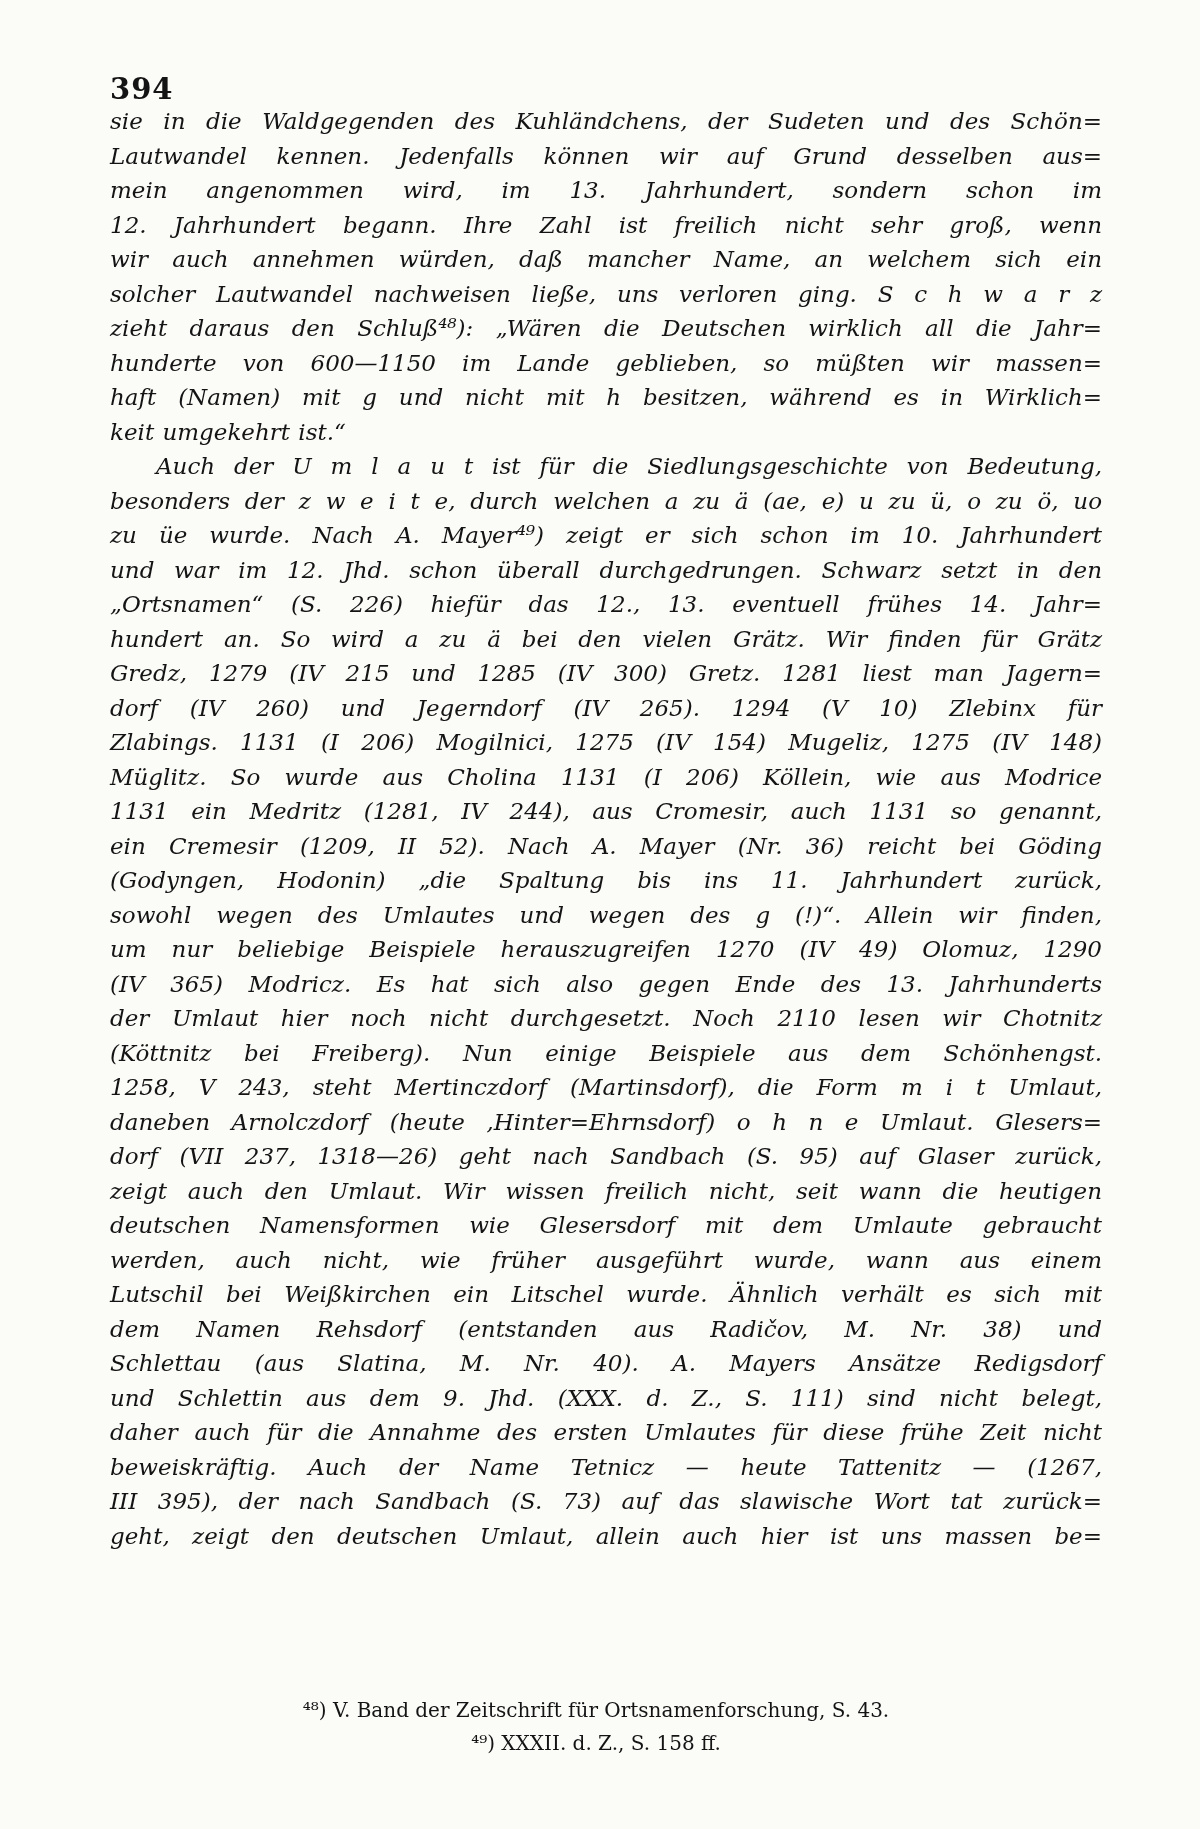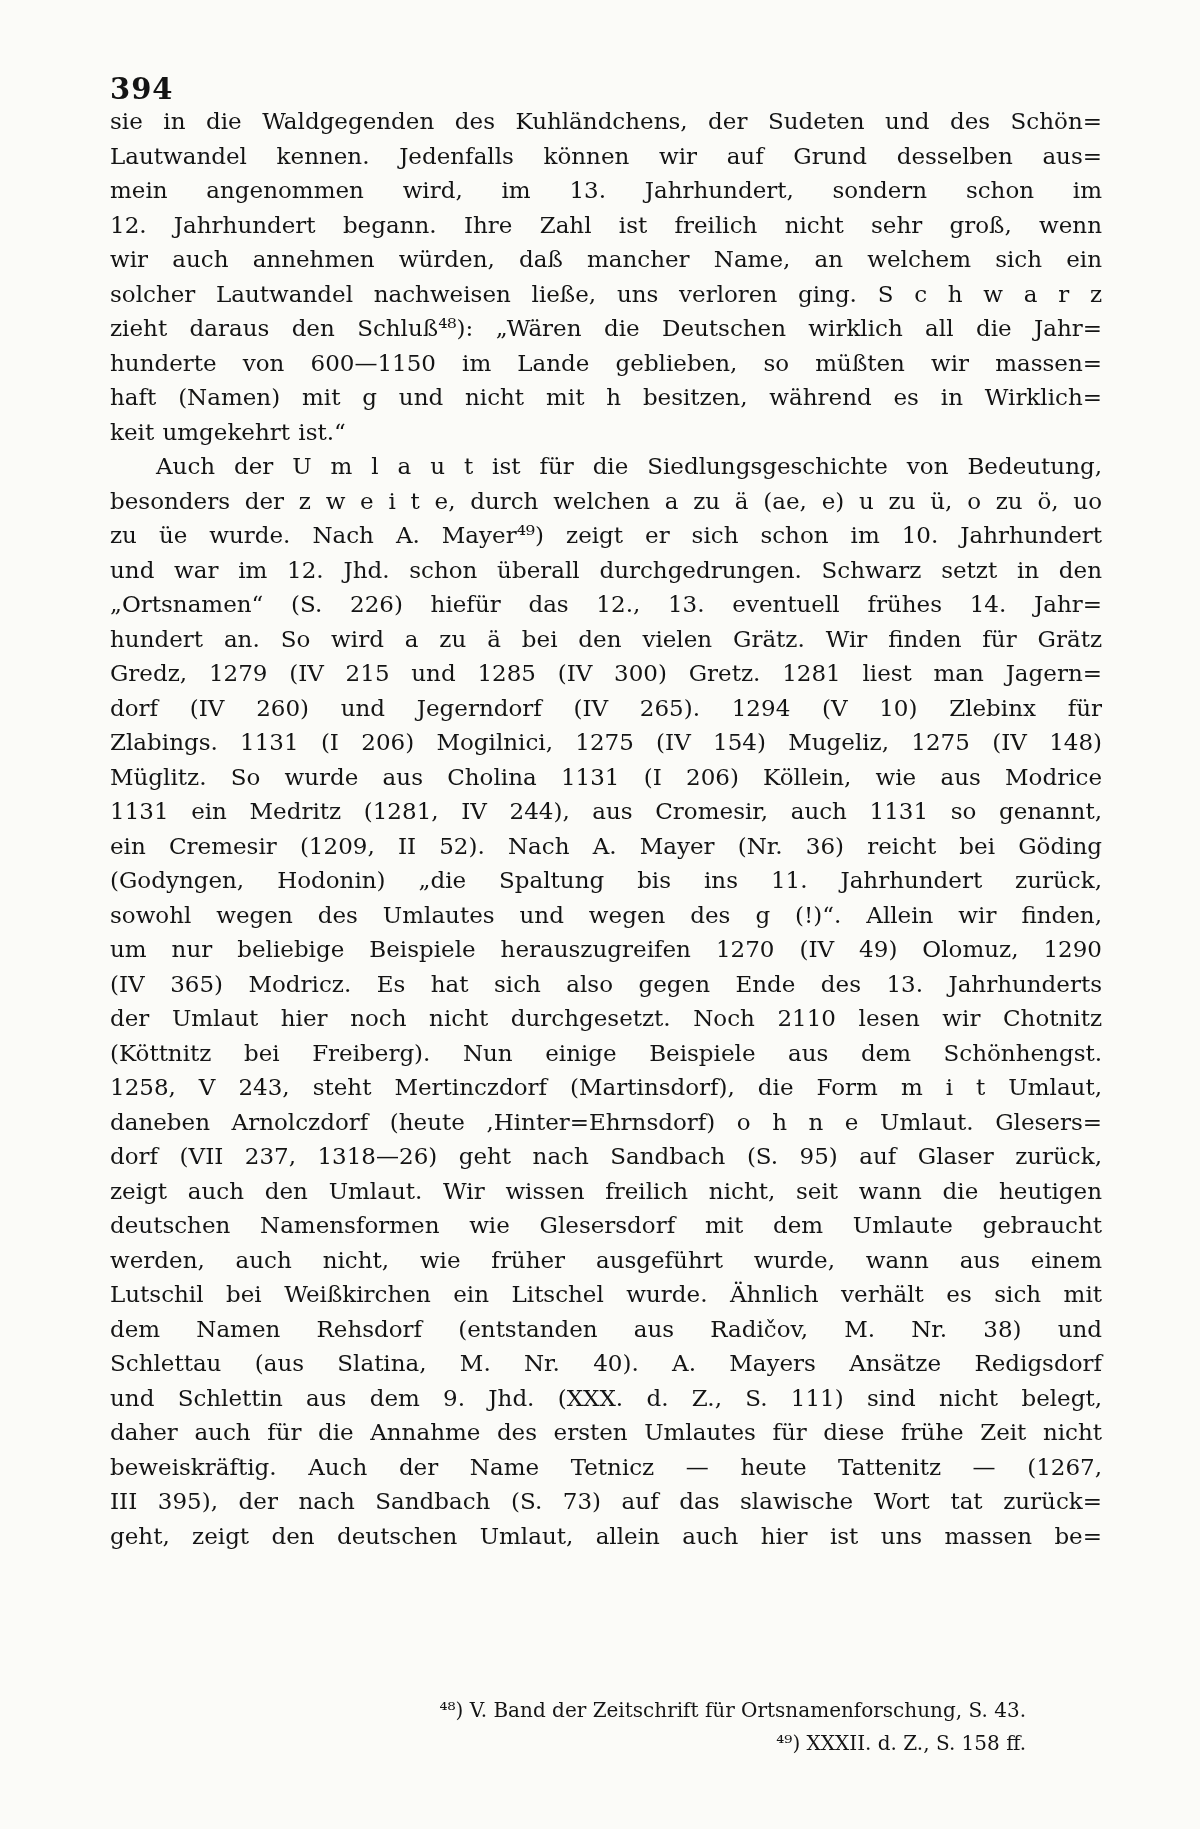--- a/index.html
+++ b/index.html
@@ -32,20 +32,21 @@
     letter-spacing: 1px;
   }
   .text-block {
     position: absolute;
     left: 110px;
     top: 104px;
     width: 992px;
   }
   .paragraph {
     margin: 0;
+    font-style: italic;
   }
   .line {
     font-size: 23px;
     line-height: 34.5px;
     white-space: normal;
     text-align: justify;
     text-align-last: justify;
     -moz-text-align-last: justify;
     word-spacing: 1px;
   }
@@ -59,21 +60,21 @@
   }
   .footnotes {
     position: absolute;
     left: 166px;
     top: 1694px;
     width: 860px;
   }
   .footnote {
     font-size: 20px;
     line-height: 33px;
-    text-align: right;
+    text-align: center;
   }
 </style>
 </head>
 <body>
 
 <div class="page">
   <div class="page-number">394</div>
   <div class="text-block">
       <div class="paragraph">
         <div class="line">sie in die Waldgegenden des Kuhländchens, der Sudeten und des Schön=</div>

